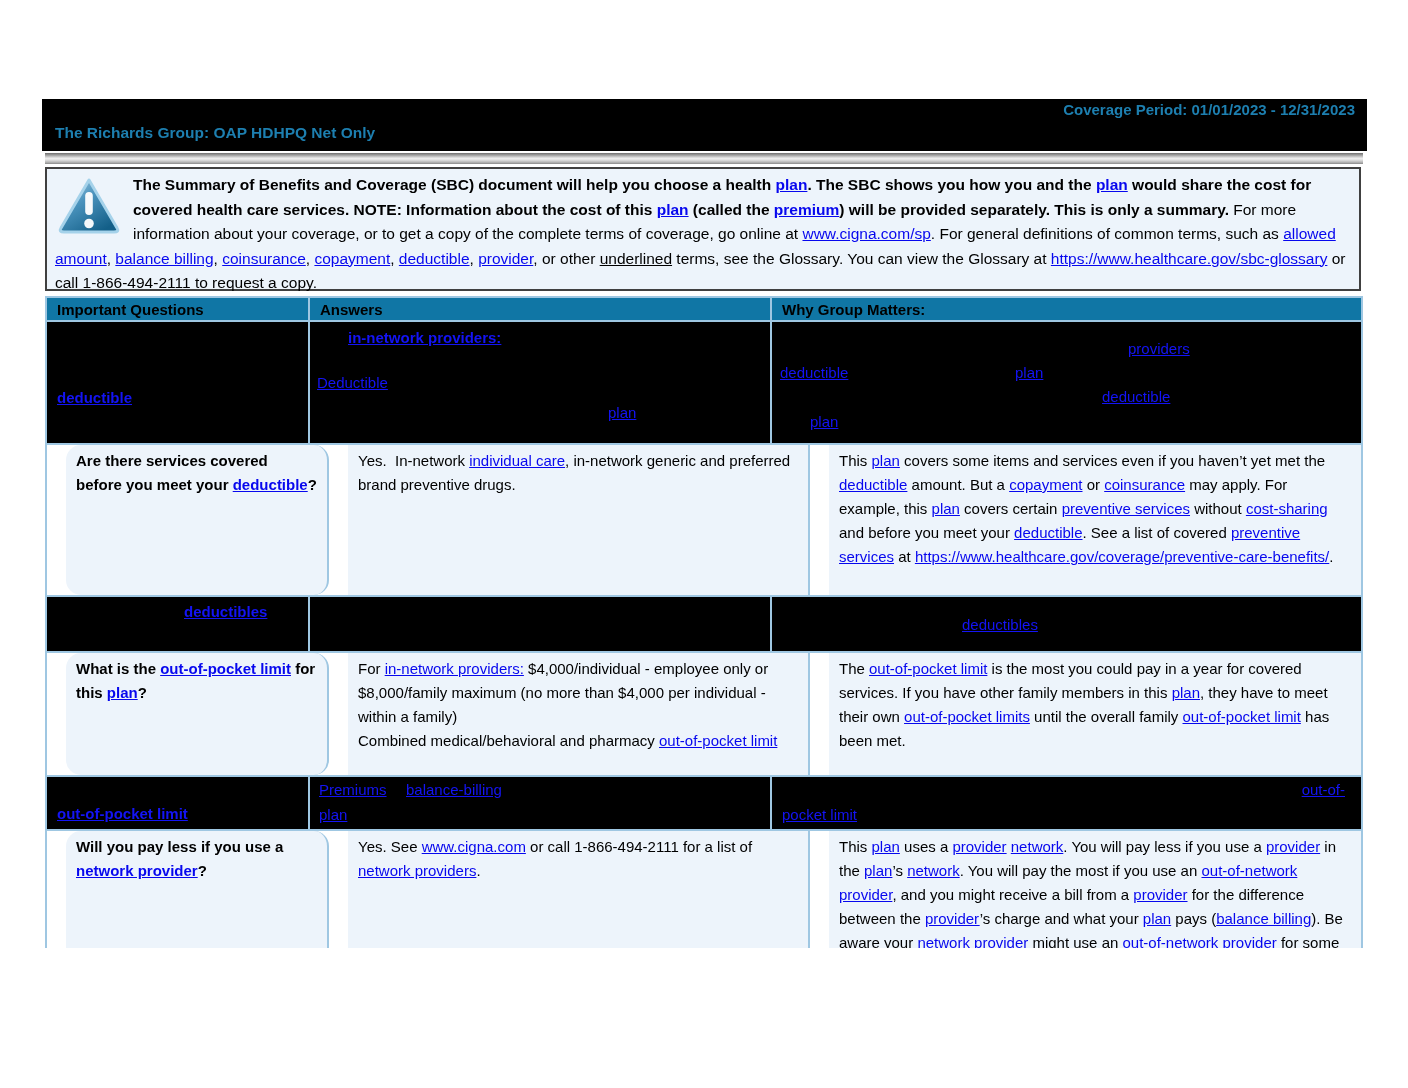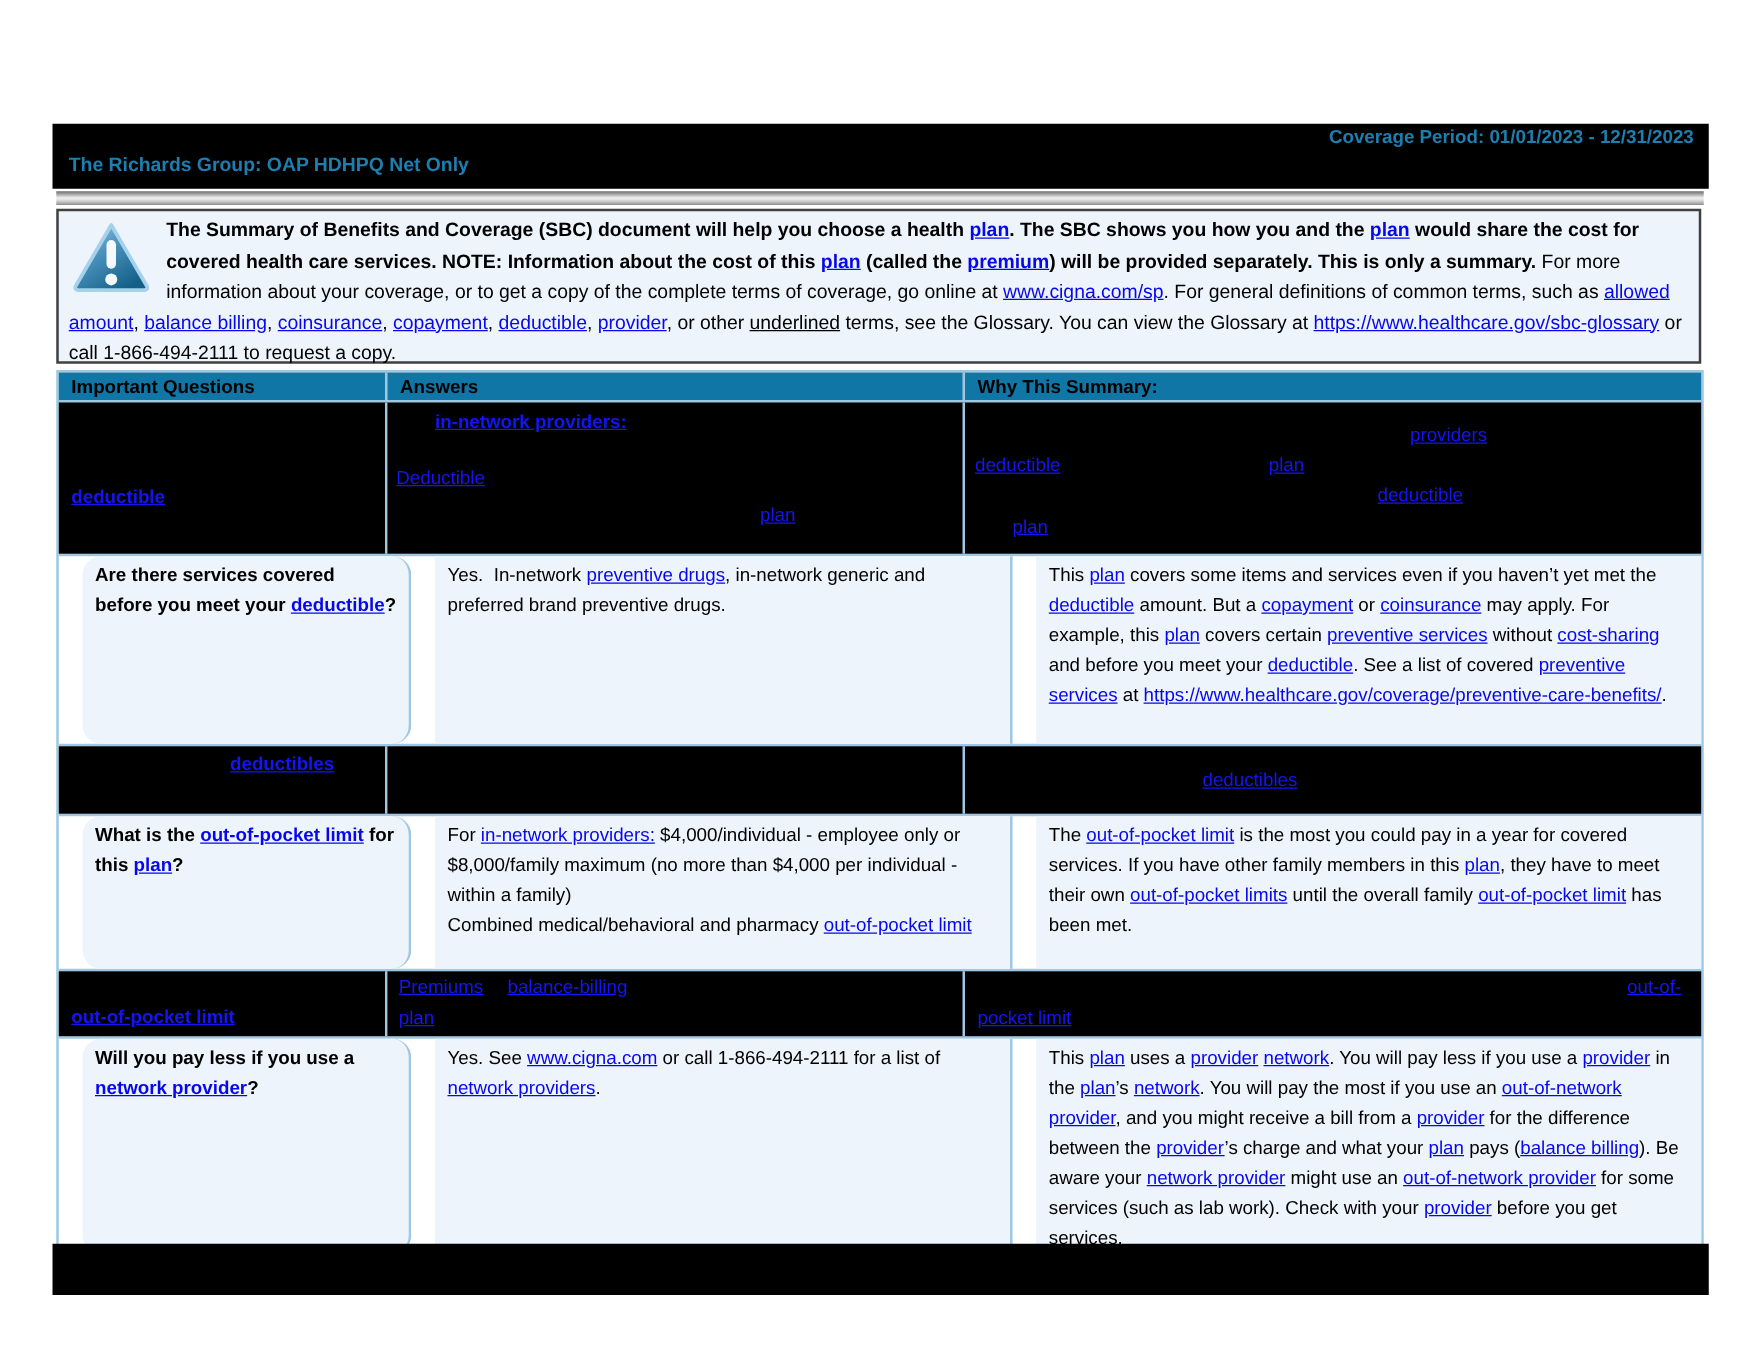--- a/index.html
+++ b/index.html
@@ -1,16 +1,16 @@
 <!DOCTYPE html>
 <html><head>
 <meta charset="utf-8">
 <style>
   html,body{margin:0;padding:0;background:#ffffff;}
-  .page{position:relative;width:1408px;height:1088px;background:#ffffff;overflow:hidden;
+  .page{position:relative;width:1408px;height:948px;background:#ffffff;overflow:hidden;
         font-family:"Liberation Sans",sans-serif;color:#000;}
 
   
   .hdrbar{position:absolute;left:42px;top:99px;width:1325px;height:52px;background:#000;}
   .cov{position:absolute;top:2px;right:12px;color:#1d7fb0;font-weight:bold;font-size:15px;white-space:nowrap;}
   .ptitle{position:absolute;top:25px;left:13px;color:#1d7fb0;font-weight:bold;font-size:15.5px;white-space:nowrap;text-align:center;}
   .grayrule{position:absolute;left:45px;top:153px;width:1318px;height:11px;
       background:linear-gradient(180deg,#6e6e6e 0%,#9c9c9c 18%,#efefef 48%,#e2e2e2 62%,#b3b3b3 85%,#8a8a8a 100%);}
 
   
@@ -76,21 +76,21 @@
       </svg>
     </span>
     <span><span class="b">The Summary of Benefits and Coverage (SBC) document will help you choose a health </span><a href="#" class="lnk b">plan</a><span class="b">. The SBC shows you how you and the </span><a href="#" class="lnk b">plan</a><span class="b"> would share the cost for covered health care services. NOTE: Information about the cost of this </span><a href="#" class="lnk b">plan</a><span class="b"> (called the </span><a href="#" class="lnk b">premium</a><span class="b">) will be provided separately. This is only a summary. </span><span>For more information about your coverage, or to get a copy of the complete terms of coverage, go online at </span><a href="#" class="lnk">www.cigna.com/sp</a><span>. For general definitions of common terms, such as </span><a href="#" class="lnk">allowed amount</a><span>, </span><a href="#" class="lnk">balance billing</a><span>, </span><a href="#" class="lnk">coinsurance</a><span>, </span><a href="#" class="lnk">copayment</a><span>, </span><a href="#" class="lnk">deductible</a><span>, </span><a href="#" class="lnk">provider</a><span>, or other </span><span class="u">underlined</span><span> terms, see the Glossary. You can view the Glossary at </span><a href="#" class="lnk">https://www.healthcare.gov/sbc-glossary</a><span> or call 1-866-494-2111 to request a copy.</span></span>
   </div>
 
   <div class="tbl">
 
     <div class="trow thead">
       <div class="cell c1">Important Questions</div>
       <div class="cell c2">Answers</div>
-      <div class="cell c3">Why This Summary:</div>
+      <div class="cell c3">Why Group Matters:</div>
     </div>
 
     <div class="trow dark h-r1">
       <div class="cell c1">
         <a href="#" class="bl b" style="left:10px;top:68px;">deductible</a>
       </div>
       <div class="cell c2">
         <a href="#" class="bl b" style="left:38px;top:8px;">in-network providers:</a>
         <a href="#" class="bl" style="left:7px;top:53px;">Deductible</a>
         <a href="#" class="bl" style="left:298px;top:83px;">plan</a>
@@ -102,21 +102,21 @@
         <a href="#" class="bl" style="left:330px;top:67px;">deductible</a>
         <a href="#" class="bl" style="left:38px;top:92px;">plan</a>
       </div>
     </div>
 
     <div class="trow light h-r2">
       <div class="cell c1 qcell">
         <div class="cellinner"><span class="b">Are there services covered before you meet your </span><a href="#" class="lnk b">deductible</a><span class="b">?</span></div>
       </div>
       <div class="cell c2">
-        <div class="cellinner"><span>Yes.&nbsp; In-network </span><a href="#" class="lnk">preventive drugs</a><span>, in-network generic and preferred brand preventive drugs.</span></div>
+        <div class="cellinner"><span>Yes.&nbsp; In-network </span><a href="#" class="lnk">individual care</a><span>, in-network generic and preferred brand preventive drugs.</span></div>
       </div>
       <div class="cell c3">
         <div class="cellinner"><span>This </span><a href="#" class="lnk">plan</a><span> covers some items and services even if you haven’t yet met the </span><a href="#" class="lnk">deductible</a><span> amount. But a </span><a href="#" class="lnk">copayment</a><span> or </span><a href="#" class="lnk">coinsurance</a><span> may apply. For example, this </span><a href="#" class="lnk">plan</a><span> covers certain </span><a href="#" class="lnk">preventive services</a><span> without </span><a href="#" class="lnk">cost-sharing</a><span> and before you meet your </span><a href="#" class="lnk">deductible</a><span>. See a list of covered </span><a href="#" class="lnk">preventive services</a><span> at </span><a href="#" class="lnk">https://www.healthcare.gov/coverage/preventive-care-benefits/</a><span>.</span></div>
       </div>
     </div>
 
     <div class="trow dark h-r3">
       <div class="cell c1">
         <a href="#" class="bl b" style="left:137px;top:7px;">deductibles</a>
       </div>

